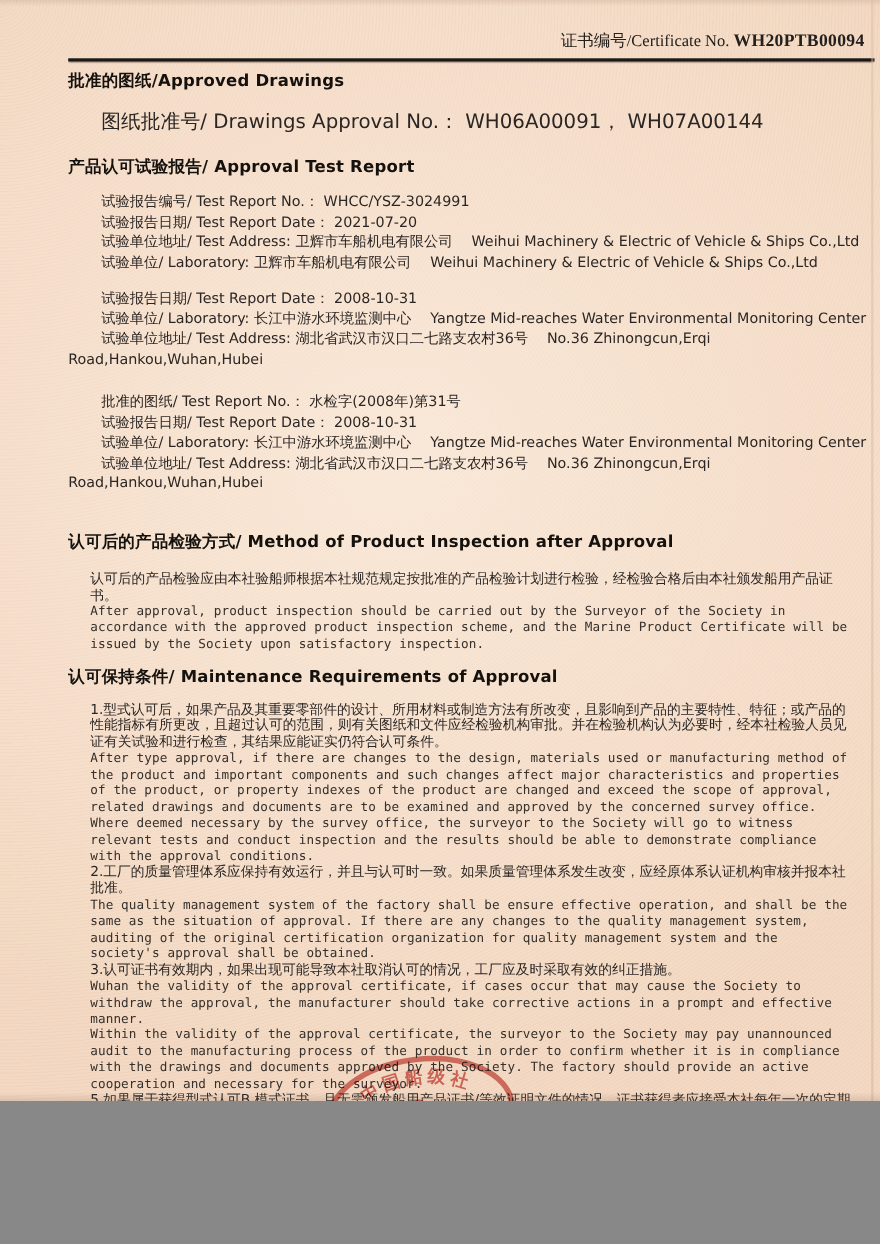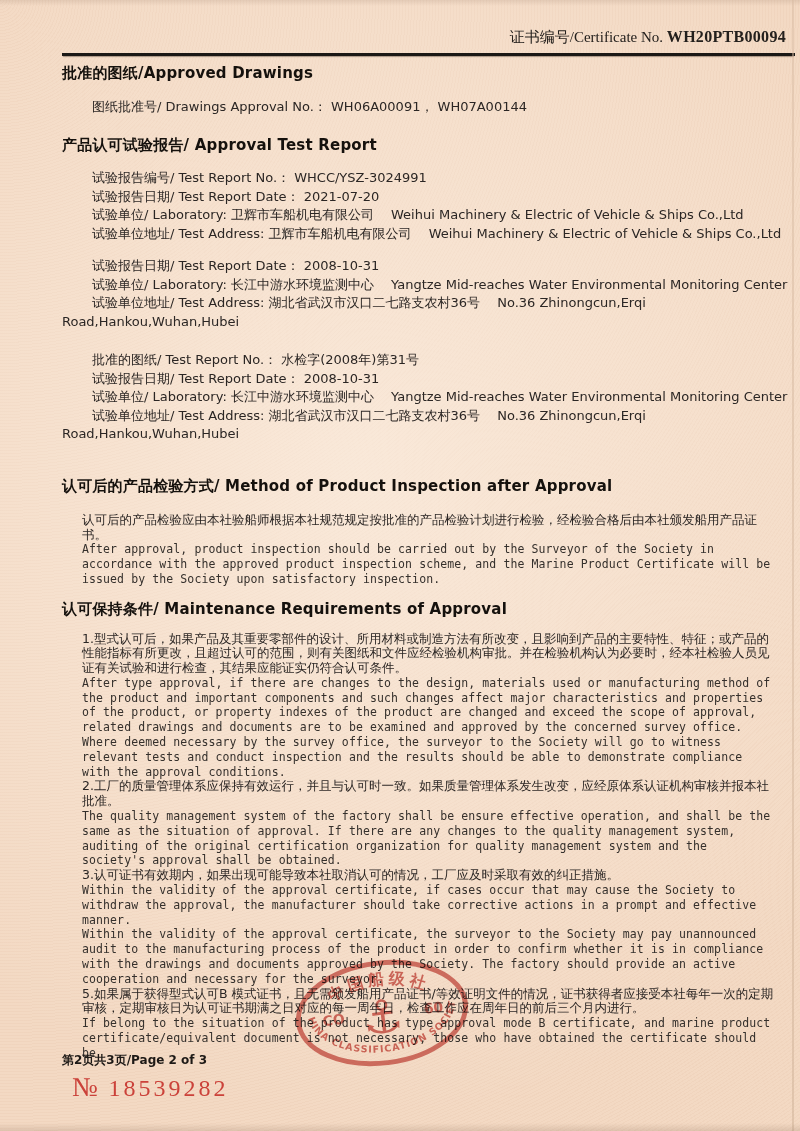--- a/index.html
+++ b/index.html
@@ -1,35 +1,35 @@
 <!DOCTYPE html>
 <html><head>
 <meta charset="utf-8">
 <style>
   html,body{margin:0;padding:0;background:#888;}
   .page{
-    position:relative;width:800px;height:1131px;overflow:hidden;
+    position:relative;width:800px;height:1001px;overflow:hidden;
     background:
       radial-gradient(130% 95% at 45% 42%, rgba(255,246,236,.55) 0%, rgba(255,246,236,0) 60%),
       repeating-radial-gradient(circle at 0 0, rgba(214,170,140,.10) 0 1px, rgba(0,0,0,0) 1px 3px),
       #f3d9c3;
     color:#2b2624;
     font-family:"DejaVu Sans", sans-serif;
   }
   .hdr{padding:28px 14px 0 0;text-align:right;font-family:"Liberation Serif",serif;
        font-size:15px;color:#24201d;}
   .hdr .certno{font-weight:bold;font-size:16px;letter-spacing:.3px;}
   .rule{height:3px;background:#1b1815;margin:6px 5px 0 62px;
         box-shadow:0 2px 1px -1px rgba(60,45,35,.45);}
   .sec-h{margin:0 0 0 62px;font-size:15px;font-weight:bold;color:#15110d;letter-spacing:.2px;}
   .h-draw{margin-top:8px;}
   .h-test{margin-top:20px;}
   .h-method{margin-top:33px;}
   .h-maint{margin-top:13px;}
-  .ind-line{margin:15px 28px 0 92px;font-size:13px;}
+  .ind-line{margin:15px 28px 0 92px;font-size:18px;}
   .rep{margin:14px 24px 0 92px;font-size:13px;line-height:18.5px;}
   .rep div{white-space:nowrap;}
   .rep .wrap2{margin-left:-30px;}
   .par{margin:16px 26px 0 82px;font-size:12.5px;line-height:15px;}
   .maint{margin:13px 24px 0 82px;font-size:12.5px;line-height:14.8px;}
   .zh{color:#2b2624;}
   .en{font-family:"DejaVu Sans Mono",monospace;font-size:11.5px;color:#35302c;
       letter-spacing:.1px;}
   .footer-page{position:absolute;left:62px;top:1052px;font-size:12px;font-weight:bold;
       color:#1d1916;}
@@ -58,22 +58,22 @@
   <div class="rule"></div>
 
   <div class="sec-h h-draw">批准的图纸/Approved Drawings</div>
   <div class="ind-line">图纸批准号/ Drawings Approval No.：  WH06A00091， WH07A00144</div>
 
   <div class="sec-h h-test">产品认可试验报告/ Approval Test Report</div>
 
   <div class="rep">
     <div>试验报告编号/ Test Report No.：  WHCC/YSZ-3024991</div>
     <div>试验报告日期/ Test Report Date：  2021-07-20</div>
+    <div>试验单位地址/ Test Address: 卫辉市车船机电有限公司　 Weihui Machinery &amp; Electric of Vehicle &amp; Ships Co.,Ltd</div>
     <div>试验单位/ Laboratory: 卫辉市车船机电有限公司　 Weihui Machinery &amp; Electric of Vehicle &amp; Ships Co.,Ltd</div>
-    <div>试验单位地址/ Test Address: 卫辉市车船机电有限公司　 Weihui Machinery &amp; Electric of Vehicle &amp; Ships Co.,Ltd</div>
   </div>
 
   <div class="rep">
     <div>试验报告日期/ Test Report Date：  2008-10-31</div>
     <div>试验单位/ Laboratory: 长江中游水环境监测中心　 Yangtze Mid-reaches Water Environmental Monitoring Center</div>
     <div>试验单位地址/ Test Address: 湖北省武汉市汉口二七路支农村36号　 No.36 Zhinongcun,Erqi</div>
     <div class="wrap2">Road,Hankou,Wuhan,Hubei</div>
   </div>
 
   <div class="rep" style="margin-top:20px">
@@ -90,21 +90,21 @@
     <div class="en">After approval, product inspection should be carried out by the Surveyor of the Society in accordance with the approved product inspection scheme, and the Marine Product Certificate will be issued by the Society upon satisfactory inspection.</div>
   </div>
 
   <div class="sec-h h-maint">认可保持条件/ Maintenance Requirements of Approval</div>
   <div class="maint">
     <div class="zh">1.型式认可后，如果产品及其重要零部件的设计、所用材料或制造方法有所改变，且影响到产品的主要特性、特征；或产品的性能指标有所更改，且超过认可的范围，则有关图纸和文件应经检验机构审批。并在检验机构认为必要时，经本社检验人员见证有关试验和进行检查，其结果应能证实仍符合认可条件。</div>
     <div class="en">After type approval, if there are changes to the design, materials used or manufacturing method of the product and important components and such changes affect major characteristics and properties of the product, or property indexes of the product are changed and exceed the scope of approval, related drawings and documents are to be examined and approved by the concerned survey office. Where deemed necessary by the survey office, the surveyor to the Society will go to witness relevant tests and conduct inspection and the results should be able to demonstrate compliance with the approval conditions.</div>
     <div class="zh">2.工厂的质量管理体系应保持有效运行，并且与认可时一致。如果质量管理体系发生改变，应经原体系认证机构审核并报本社批准。</div>
     <div class="en">The quality management system of the factory shall be ensure effective operation, and shall be the same as the situation of approval. If there are any changes to the quality management system, auditing of the original certification organization for quality management system and the society's approval shall be obtained.</div>
     <div class="zh">3.认可证书有效期内，如果出现可能导致本社取消认可的情况，工厂应及时采取有效的纠正措施。</div>
-    <div class="en">Within the validity of the approval certificate, if cases occur that may cause the Society to withdraw the approval, the manufacturer should take corrective actions in a prompt and effective manner.</div>
+    <div class="en">Wuhan the validity of the approval certificate, if cases occur that may cause the Society to withdraw the approval, the manufacturer should take corrective actions in a prompt and effective manner.</div>
     <div class="en">Within the validity of the approval certificate, the surveyor to the Society may pay unannounced audit to the manufacturing process of the product in order to confirm whether it is in compliance with the drawings and documents approved by the Society. The factory should provide an active cooperation and necessary for the surveyor.</div>
     <div class="zh">5.如果属于获得型式认可B 模式证书，且无需颁发船用产品证书/等效证明文件的情况，证书获得者应接受本社每年一次的定期审核，定期审核日为认可证书期满之日对应的每一周年日，检查工作应在周年日的前后三个月内进行。</div>
     <div class="en">If belong to the situation of the product has type approval mode B certificate, and marine product certificate/equivalent document is not necessary, those who have obtained the certificate should be</div>
   </div>
 
   <div class="stamp">
     <svg viewBox="0 0 180 112" width="180" height="112">
       <defs>
         <path id="topArc" d="M 26,64 A 63,36 0 0 1 154,64" fill="none"></path>
         <path id="botArc" d="M 16,50 A 74,45 0 0 0 164,50" fill="none"></path>

